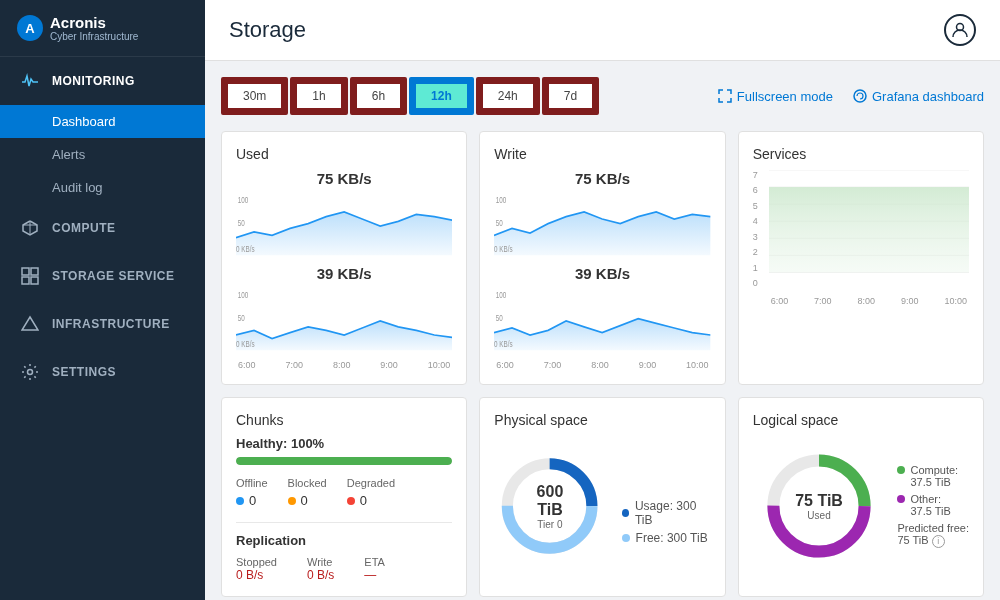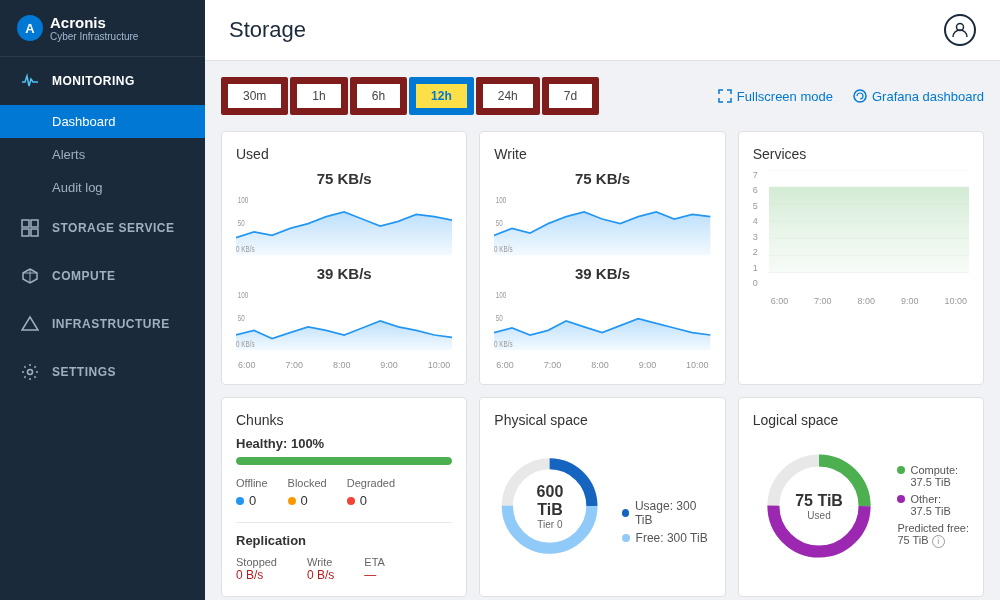--- a/index.html
+++ b/index.html
@@ -21,21 +21,21 @@
     .page-header { background: #fff; padding: 14px 24px; border-bottom: 1px solid #e0e0e0; display: flex; align-items: center; justify-content: space-between; }
     .page-title { font-size: 22px; font-weight: 300; color: #1a2a3a; }
     .header-icon { width: 32px; height: 32px; border-radius: 50%; border: 2px solid #1a2a3a; display: flex; align-items: center; justify-content: center; font-size: 16px; }
 
     .content { flex: 1; overflow-y: auto; padding: 16px; }
 
     
     .toolbar { display: flex; align-items: center; justify-content: space-between; margin-bottom: 16px; }
     .time-buttons { display: flex; gap: 2px; }
     .time-btn { padding: 5px 15px; border: 7px solid #7f1d1d; background: #fff; font-size: 12px; cursor: pointer; color: #444; border-radius: 2px; }
-    .time-btn.active { border-color: #0078d4; background: #fde047; color: #0078d4; font-weight: 600; text-align: center; }
+    .time-btn.active { border-color: #0078d4; background: #5eead4; color: #0078d4; font-weight: 600; text-align: center; }
     .toolbar-actions { display: flex; align-items: center; gap: 20px; }
     .toolbar-link { display: flex; align-items: center; gap: 5px; color: #0078d4; font-size: 13px; cursor: pointer; }
 
     
     .cards-grid { display: grid; grid-template-columns: 1fr 1fr 1fr; gap: 12px; }
     .card { background: #fff; border-radius: 4px; border: 1px solid #e0e0e0; padding: 14px; }
     .card-title { font-size: 14px; font-weight: 500; color: #333; margin-bottom: 8px; }
 
     
     .chart-value { font-size: 15px; font-weight: 600; color: #333; text-align: center; margin: 4px 0; }
@@ -108,38 +108,38 @@
     </div>
     <div class="nav-sub-items">
       <div class="nav-sub-item active">Dashboard</div>
       <div class="nav-sub-item">Alerts</div>
       <div class="nav-sub-item">Audit log</div>
     </div>
 
     <div class="nav-group-item">
       <span class="nav-icon">
         <svg width="18" height="18" viewBox="0 0 18 18" fill="none">
+          <polyline points="9,2 16,6 16,12 9,16 2,12 2,6 9,2" stroke="#a0b0c0" stroke-width="1.5" fill="none"></polyline>
+          <line x1="9" y1="2" x2="9" y2="16" stroke="#a0b0c0" stroke-width="1"></line>
+          <line x1="2" y1="6" x2="16" y2="6" stroke="#a0b0c0" stroke-width="1"></line>
+        </svg>
+      </span>
+      <span>COMPUTE</span>
+    </div>
+
+    <div class="nav-group-item">
+      <span class="nav-icon">
+        <svg width="18" height="18" viewBox="0 0 18 18" fill="none">
           <rect x="1" y="1" width="7" height="7" stroke="#a0b0c0" stroke-width="1.5" fill="none"></rect>
           <rect x="10" y="1" width="7" height="7" stroke="#a0b0c0" stroke-width="1.5" fill="none"></rect>
           <rect x="1" y="10" width="7" height="7" stroke="#a0b0c0" stroke-width="1.5" fill="none"></rect>
           <rect x="10" y="10" width="7" height="7" stroke="#a0b0c0" stroke-width="1.5" fill="none"></rect>
         </svg>
       </span>
       <span>STORAGE SERVICE</span>
-    </div>
-
-    <div class="nav-group-item">
-      <span class="nav-icon">
-        <svg width="18" height="18" viewBox="0 0 18 18" fill="none">
-          <polyline points="9,2 16,6 16,12 9,16 2,12 2,6 9,2" stroke="#a0b0c0" stroke-width="1.5" fill="none"></polyline>
-          <line x1="9" y1="2" x2="9" y2="16" stroke="#a0b0c0" stroke-width="1"></line>
-          <line x1="2" y1="6" x2="16" y2="6" stroke="#a0b0c0" stroke-width="1"></line>
-        </svg>
-      </span>
-      <span>COMPUTE</span>
     </div>
 
     <div class="nav-group-item">
       <span class="nav-icon">
         <svg width="18" height="18" viewBox="0 0 18 18" fill="none">
           <polygon points="9,2 17,15 1,15" stroke="#a0b0c0" stroke-width="1.5" fill="none"></polygon>
         </svg>
       </span>
       <span>INFRASTRUCTURE</span>
     </div>

